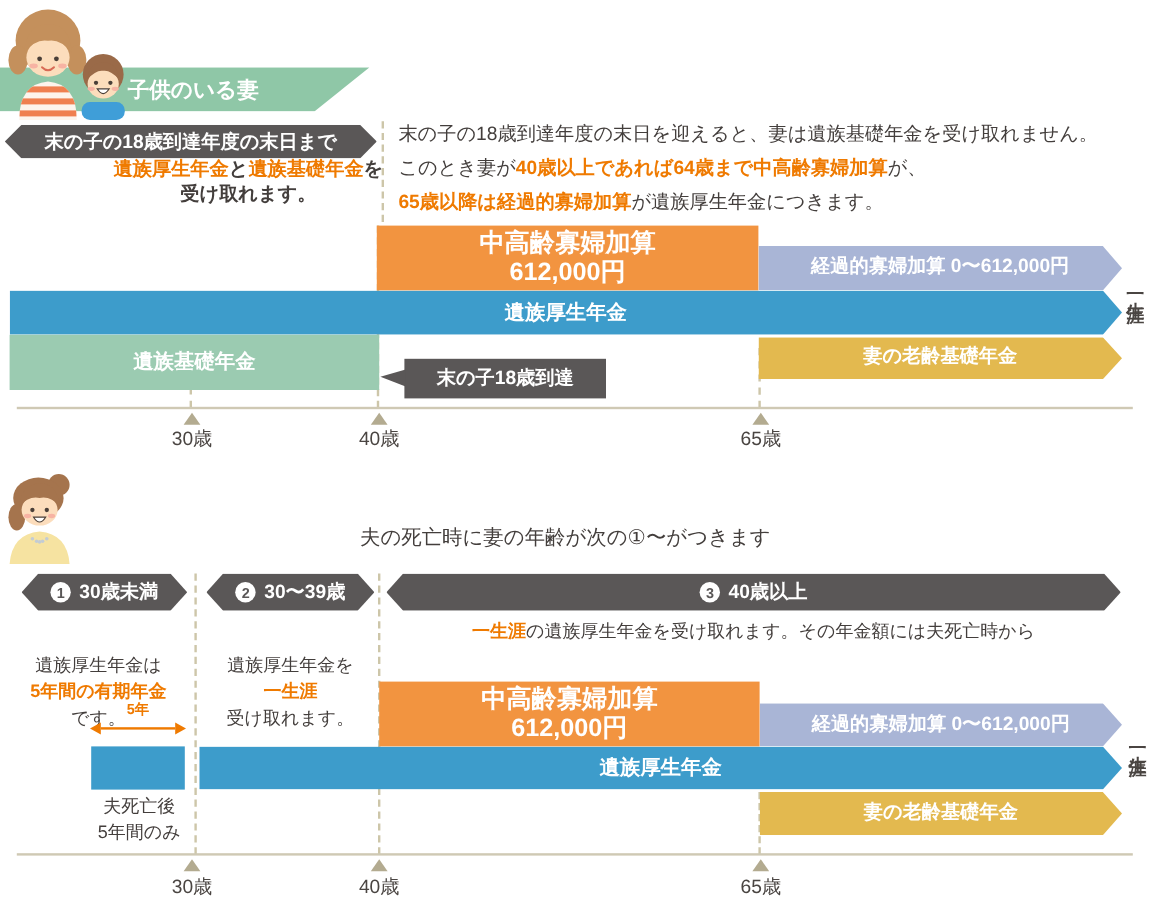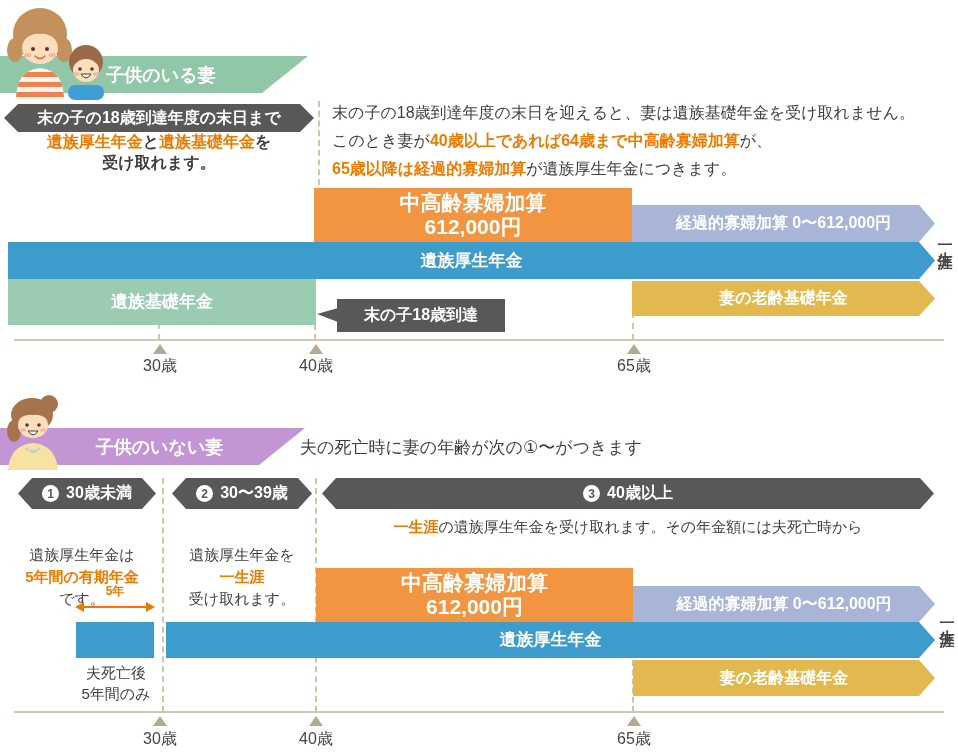--- a/index.html
+++ b/index.html
@@ -17,21 +17,21 @@
   .hexb{position:absolute;background:#5a5757;color:#fff;font-weight:bold;display:flex;align-items:center;justify-content:center;
         clip-path:polygon(0 50%,14px 0,calc(100% - 14px) 0,100% 50%,calc(100% - 14px) 100%,14px 100%);}
   .cond{left:4px;top:104px;width:310px;height:28px;font-size:16px;}
   .case{top:478px;height:31px;font-size:16px;gap:7px;}
   .case1{left:18px;width:138px;}
   .case2{left:172px;width:140px;}
   .case3{left:322px;width:612px;}
   .cnum{width:17px;height:17px;border-radius:50%;background:#fff;color:#5a5757;font-size:12px;font-weight:bold;
         display:inline-flex;align-items:center;justify-content:center;flex:0 0 auto;}
   
-  .note1{position:absolute;left:0;top:131px;width:318px;text-align:center;font-size:16px;font-weight:bold;line-height:21px;}
+  .note1{position:absolute;left:0;top:131px;width:318px;text-align:center;font-size:16px;font-weight:bold;line-height:21px;padding-left:48px;}
   .para{position:absolute;left:332px;top:99px;font-size:16px;line-height:28px;}
   .o{color:#ef7a00;font-weight:bold;}
   .coltext{position:absolute;top:508px;text-align:center;font-size:15px;line-height:22px;margin-top:36px;}
   .c3text{position:absolute;left:322px;top:515px;width:612px;text-align:center;font-size:15px;line-height:24px;}
   
   .bar{position:absolute;display:flex;flex-direction:column;align-items:center;justify-content:center;
        color:#fff;font-weight:bold;text-align:center;line-height:1.15;}
   .tip{clip-path:polygon(0 0,calc(100% - 16px) 0,100% 50%,calc(100% - 16px) 100%,0 100%);}
   .orange{background:#f29440;font-size:21px;}
   .blue{background:#3d9ccb;font-size:17px;}
@@ -146,23 +146,20 @@
   <div class="vlife" style="left:938px;top:237px;">一生涯</div>
 
   <div class="axis" style="top:339px;"></div>
   <div class="tick" style="left:153px;top:344px;"></div>
   <div class="tick" style="left:309px;top:344px;"></div>
   <div class="tick" style="left:627px;top:344px;"></div>
   <div class="alab" style="left:160px;top:356px;">30歳</div>
   <div class="alab" style="left:316px;top:356px;">40歳</div>
   <div class="alab" style="left:634px;top:356px;">65歳</div>
 
-  <div class="flag purple">
-    <span class="btxt">子供のいない妻</span>
-  </div>
   <svg class="illus" style="left:2px;top:391px" width="108" height="79" viewBox="0 0 108 79">
     <circle cx="47" cy="13" r="9" fill="#a5744d"></circle>
     <ellipse cx="30" cy="24" rx="21" ry="17" fill="#a5744d"></ellipse>
     <ellipse cx="12" cy="40" rx="7" ry="11" fill="#a5744d"></ellipse>
     <ellipse cx="31" cy="34" rx="15" ry="13" fill="#fcddbc"></ellipse>
     <path d="M14,31 Q16,12 31,12 Q46,12 48,31 Q40,22 31,24 Q22,22 14,31 Z" fill="#a5744d"></path>
     <circle cx="25" cy="34" r="1.8" fill="#4a3f38"></circle>
     <circle cx="37" cy="34" r="1.8" fill="#4a3f38"></circle>
     <ellipse cx="21" cy="39" rx="3" ry="1.8" fill="#f7b3a3"></ellipse>
     <ellipse cx="41" cy="39" rx="3" ry="1.8" fill="#f7b3a3"></ellipse>

